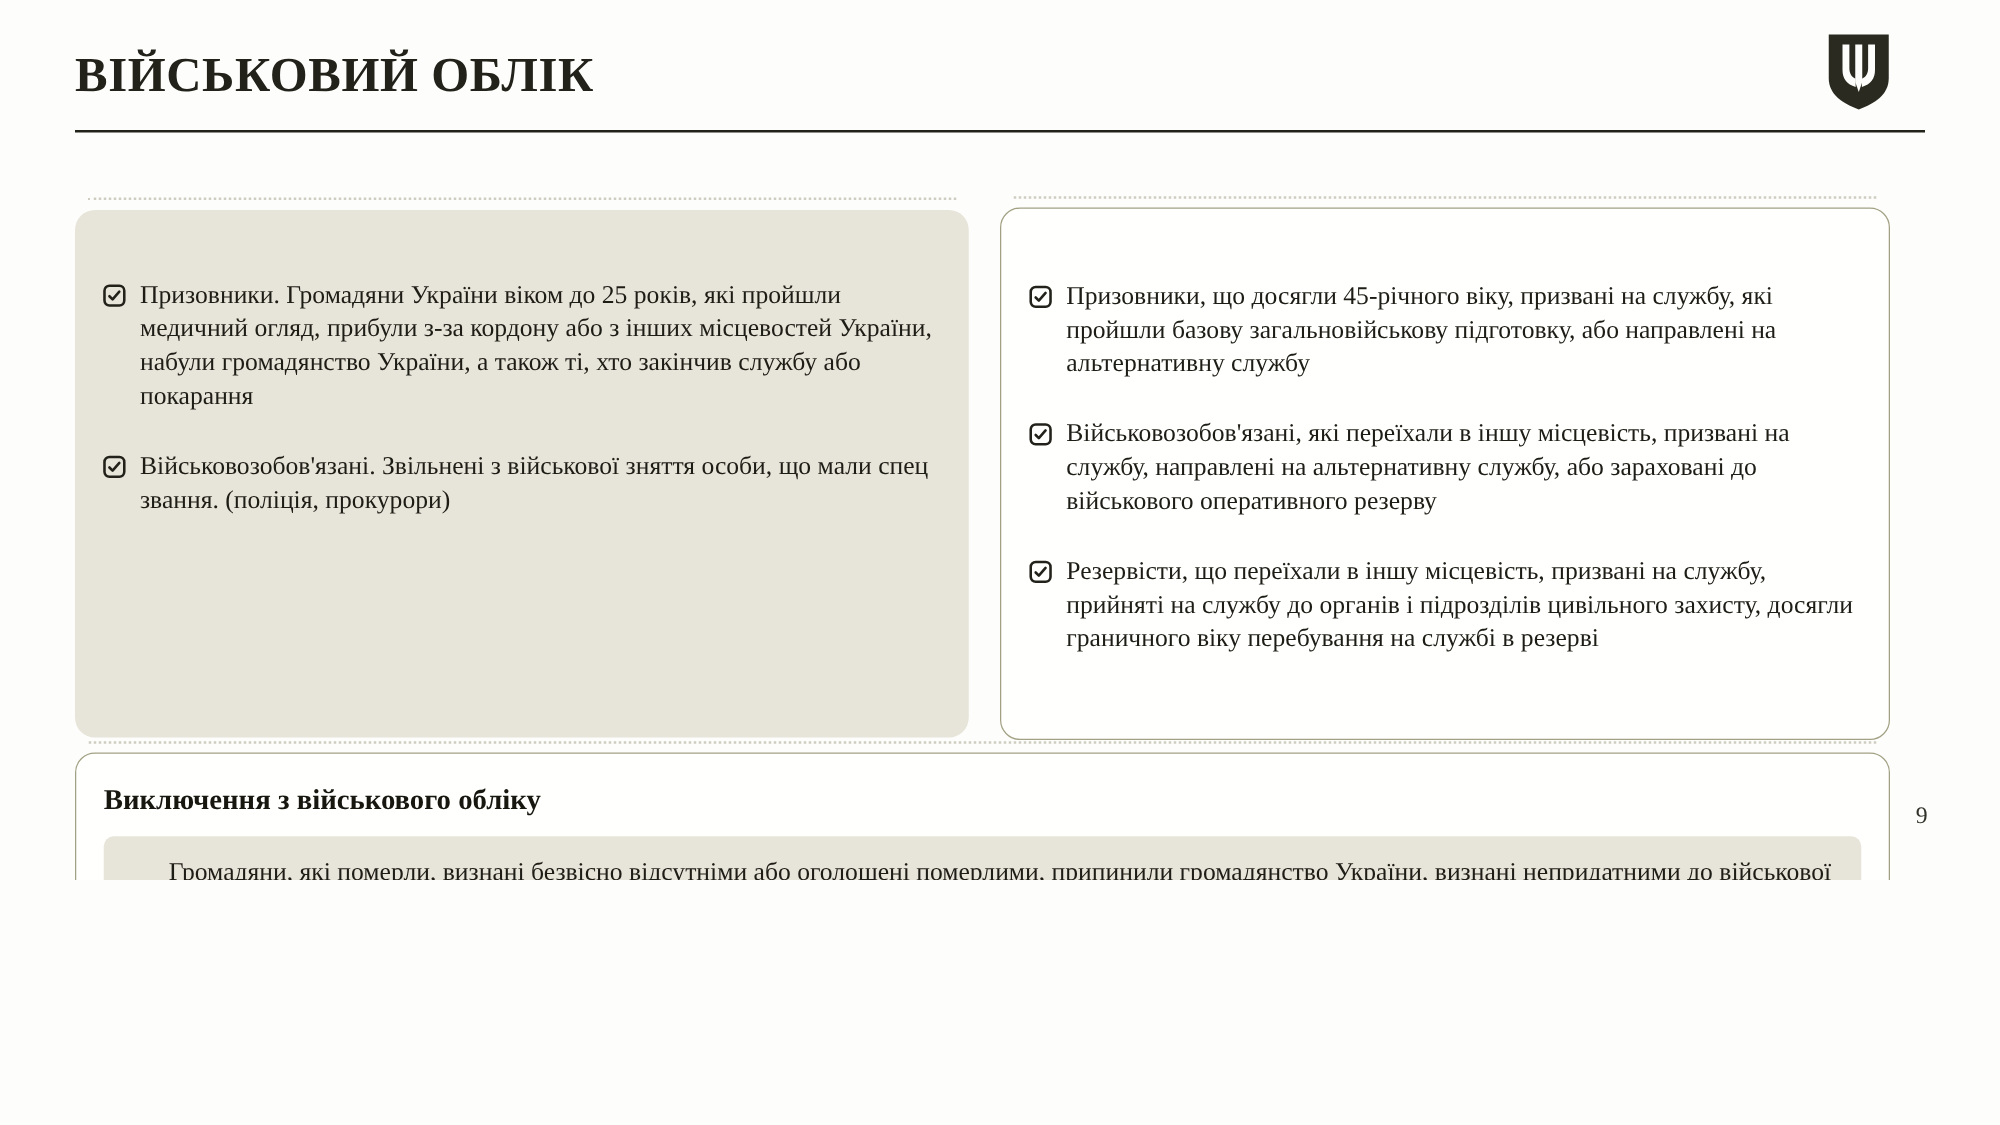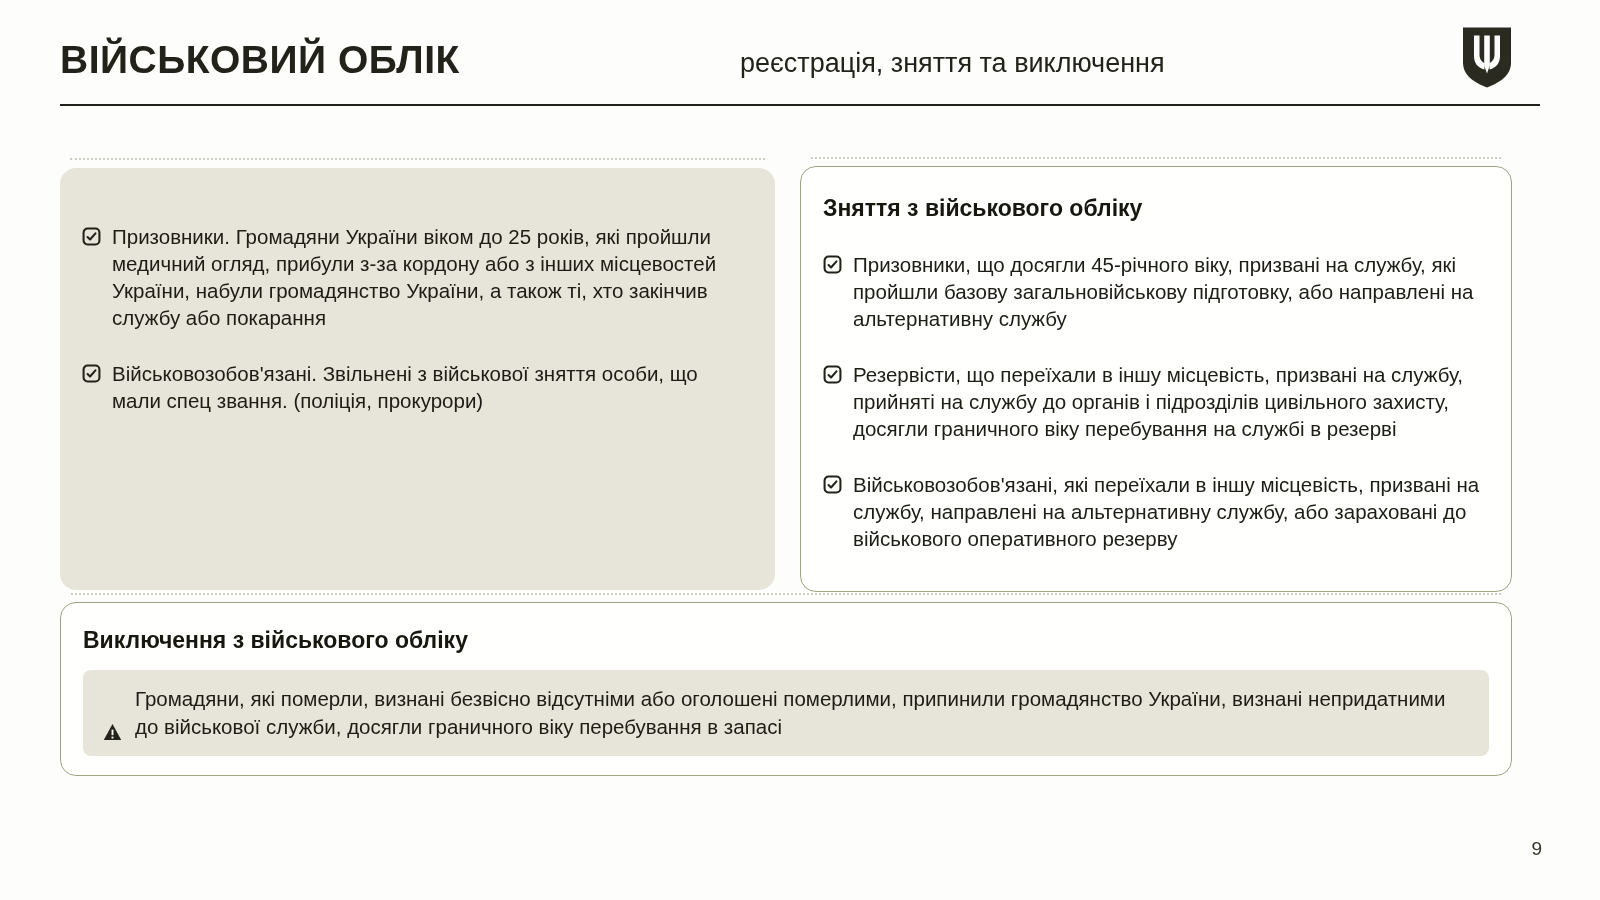--- a/index.html
+++ b/index.html
@@ -1,18 +1,18 @@
 <!DOCTYPE html>
 <html lang="uk"><head>
 <meta charset="utf-8">
 <style>
   * { margin:0; padding:0; box-sizing:border-box; }
   html,body { width:1600px; height:900px; }
   body { font-family:"Liberation Sans","DejaVu Sans",sans-serif; background:#fdfdfb; color:#1d1c15; }
-  .slide { position:relative; width:1600px; height:900px; overflow:hidden; }
+  .slide { position:relative; width:1600px; height:704px; overflow:hidden;font-family:Liberation Serif, serif; }
 
   
   .page-title { position:absolute; left:60px; top:38px; font-size:39px; font-weight:800; letter-spacing:.5px; color:#23221a; }
   .page-subtitle { position:absolute; left:740px; top:48px; font-size:27px; font-weight:400; color:#23221a; }
   .logo { position:absolute; left:1462px; top:25px; width:50px; height:65px; }
   .rule { position:absolute; left:60px; top:104px; width:1480px; height:2px; background:#23221a; }
 
   
   .card { position:absolute; border-radius:16px; }
   .card::before { content:""; position:absolute; left:10px; right:10px; top:-10px; border-top:2px dotted #cfcdc1; }
@@ -33,21 +33,20 @@
   .warn-icon { flex:0 0 auto; width:19px; height:18px; margin-top:4px; }
 
   .page-number { position:absolute; right:58px; bottom:40px; font-size:19px; color:#33322a; }
 </style>
 </head>
 <body>
 
 <div class="slide">
 
   <h1 class="page-title">ВІЙСЬКОВИЙ ОБЛІК</h1>
-  <div class="page-subtitle">реєстрація, зняття та виключення</div>
 
   <div class="logo">
     <svg viewBox="0 0 50 62" width="50" height="65" aria-hidden="true">
       <path d="M1 1 H49 V36 C49 49 38 56 25 61 C12 56 1 49 1 36 Z" fill="#2b2a20"></path>
       <path d="M12 9 h5.5 v19 c0 4.5 2 7 5 8.5 v6.5 c-7 -2 -10.5 -6.5 -10.5 -13.5 Z" fill="#fdfdfb"></path>
       <path d="M38 9 h-5.5 v19 c0 4.5 -2 7 -5 8.5 v6.5 c7 -2 10.5 -6.5 10.5 -13.5 Z" fill="#fdfdfb"></path>
       <path d="M22.2 9 h5.6 v30 l-2.8 8 l-2.8 -8 Z" fill="#fdfdfb"></path>
     </svg>
   </div>
 
@@ -66,42 +65,41 @@
         <svg class="check-icon" viewBox="0 0 24 24">
             <rect x="2" y="2" width="20" height="20" rx="5" fill="none" stroke="#23221a" stroke-width="2.6"></rect>
             <path d="M7 12.6 l3.2 3.2 L17 8" fill="none" stroke="#23221a" stroke-width="2.6" stroke-linecap="round" stroke-linejoin="round"></path>
           </svg>
         <span>Військовозобов'язані. Звільнені з військової зняття особи, що мали спец звання. (поліція, прокурори)</span>
       </li>
     </ul>
   </section>
 
   <section class="card card-outline" id="card-removal">
-    <h2>Зняття з військового обліку</h2>
     <ul class="items">
       <li>
         <svg class="check-icon" viewBox="0 0 24 24">
             <rect x="2" y="2" width="20" height="20" rx="5" fill="none" stroke="#23221a" stroke-width="2.6"></rect>
             <path d="M7 12.6 l3.2 3.2 L17 8" fill="none" stroke="#23221a" stroke-width="2.6" stroke-linecap="round" stroke-linejoin="round"></path>
           </svg>
         <span>Призовники, що досягли 45-річного віку, призвані на службу, які пройшли базову загальновійськову підготовку, або направлені на альтернативну службу</span>
       </li>
       <li>
         <svg class="check-icon" viewBox="0 0 24 24">
             <rect x="2" y="2" width="20" height="20" rx="5" fill="none" stroke="#23221a" stroke-width="2.6"></rect>
             <path d="M7 12.6 l3.2 3.2 L17 8" fill="none" stroke="#23221a" stroke-width="2.6" stroke-linecap="round" stroke-linejoin="round"></path>
           </svg>
-        <span>Резервісти, що переїхали в іншу місцевість, призвані на службу, прийняті на службу до органів і підрозділів цивільного захисту, досягли граничного віку перебування на службі в резерві</span>
+        <span>Військовозобов'язані, які переїхали в іншу місцевість, призвані на службу, направлені на альтернативну службу, або зараховані до військового оперативного резерву</span>
       </li>
       <li>
         <svg class="check-icon" viewBox="0 0 24 24">
             <rect x="2" y="2" width="20" height="20" rx="5" fill="none" stroke="#23221a" stroke-width="2.6"></rect>
             <path d="M7 12.6 l3.2 3.2 L17 8" fill="none" stroke="#23221a" stroke-width="2.6" stroke-linecap="round" stroke-linejoin="round"></path>
           </svg>
-        <span>Військовозобов'язані, які переїхали в іншу місцевість, призвані на службу, направлені на альтернативну службу, або зараховані до військового оперативного резерву</span>
+        <span>Резервісти, що переїхали в іншу місцевість, призвані на службу, прийняті на службу до органів і підрозділів цивільного захисту, досягли граничного віку перебування на службі в резерві</span>
       </li>
     </ul>
   </section>
 
   <section class="card card-outline" id="card-exclusion">
     <h2>Виключення з військового обліку</h2>
     <div class="warn-panel">
       <svg class="warn-icon" viewBox="0 0 24 22">
           <path d="M12 1 L23 21 H1 Z" fill="#23221a"></path>
           <rect x="10.8" y="8" width="2.4" height="7" fill="#fdfdfb"></rect>

